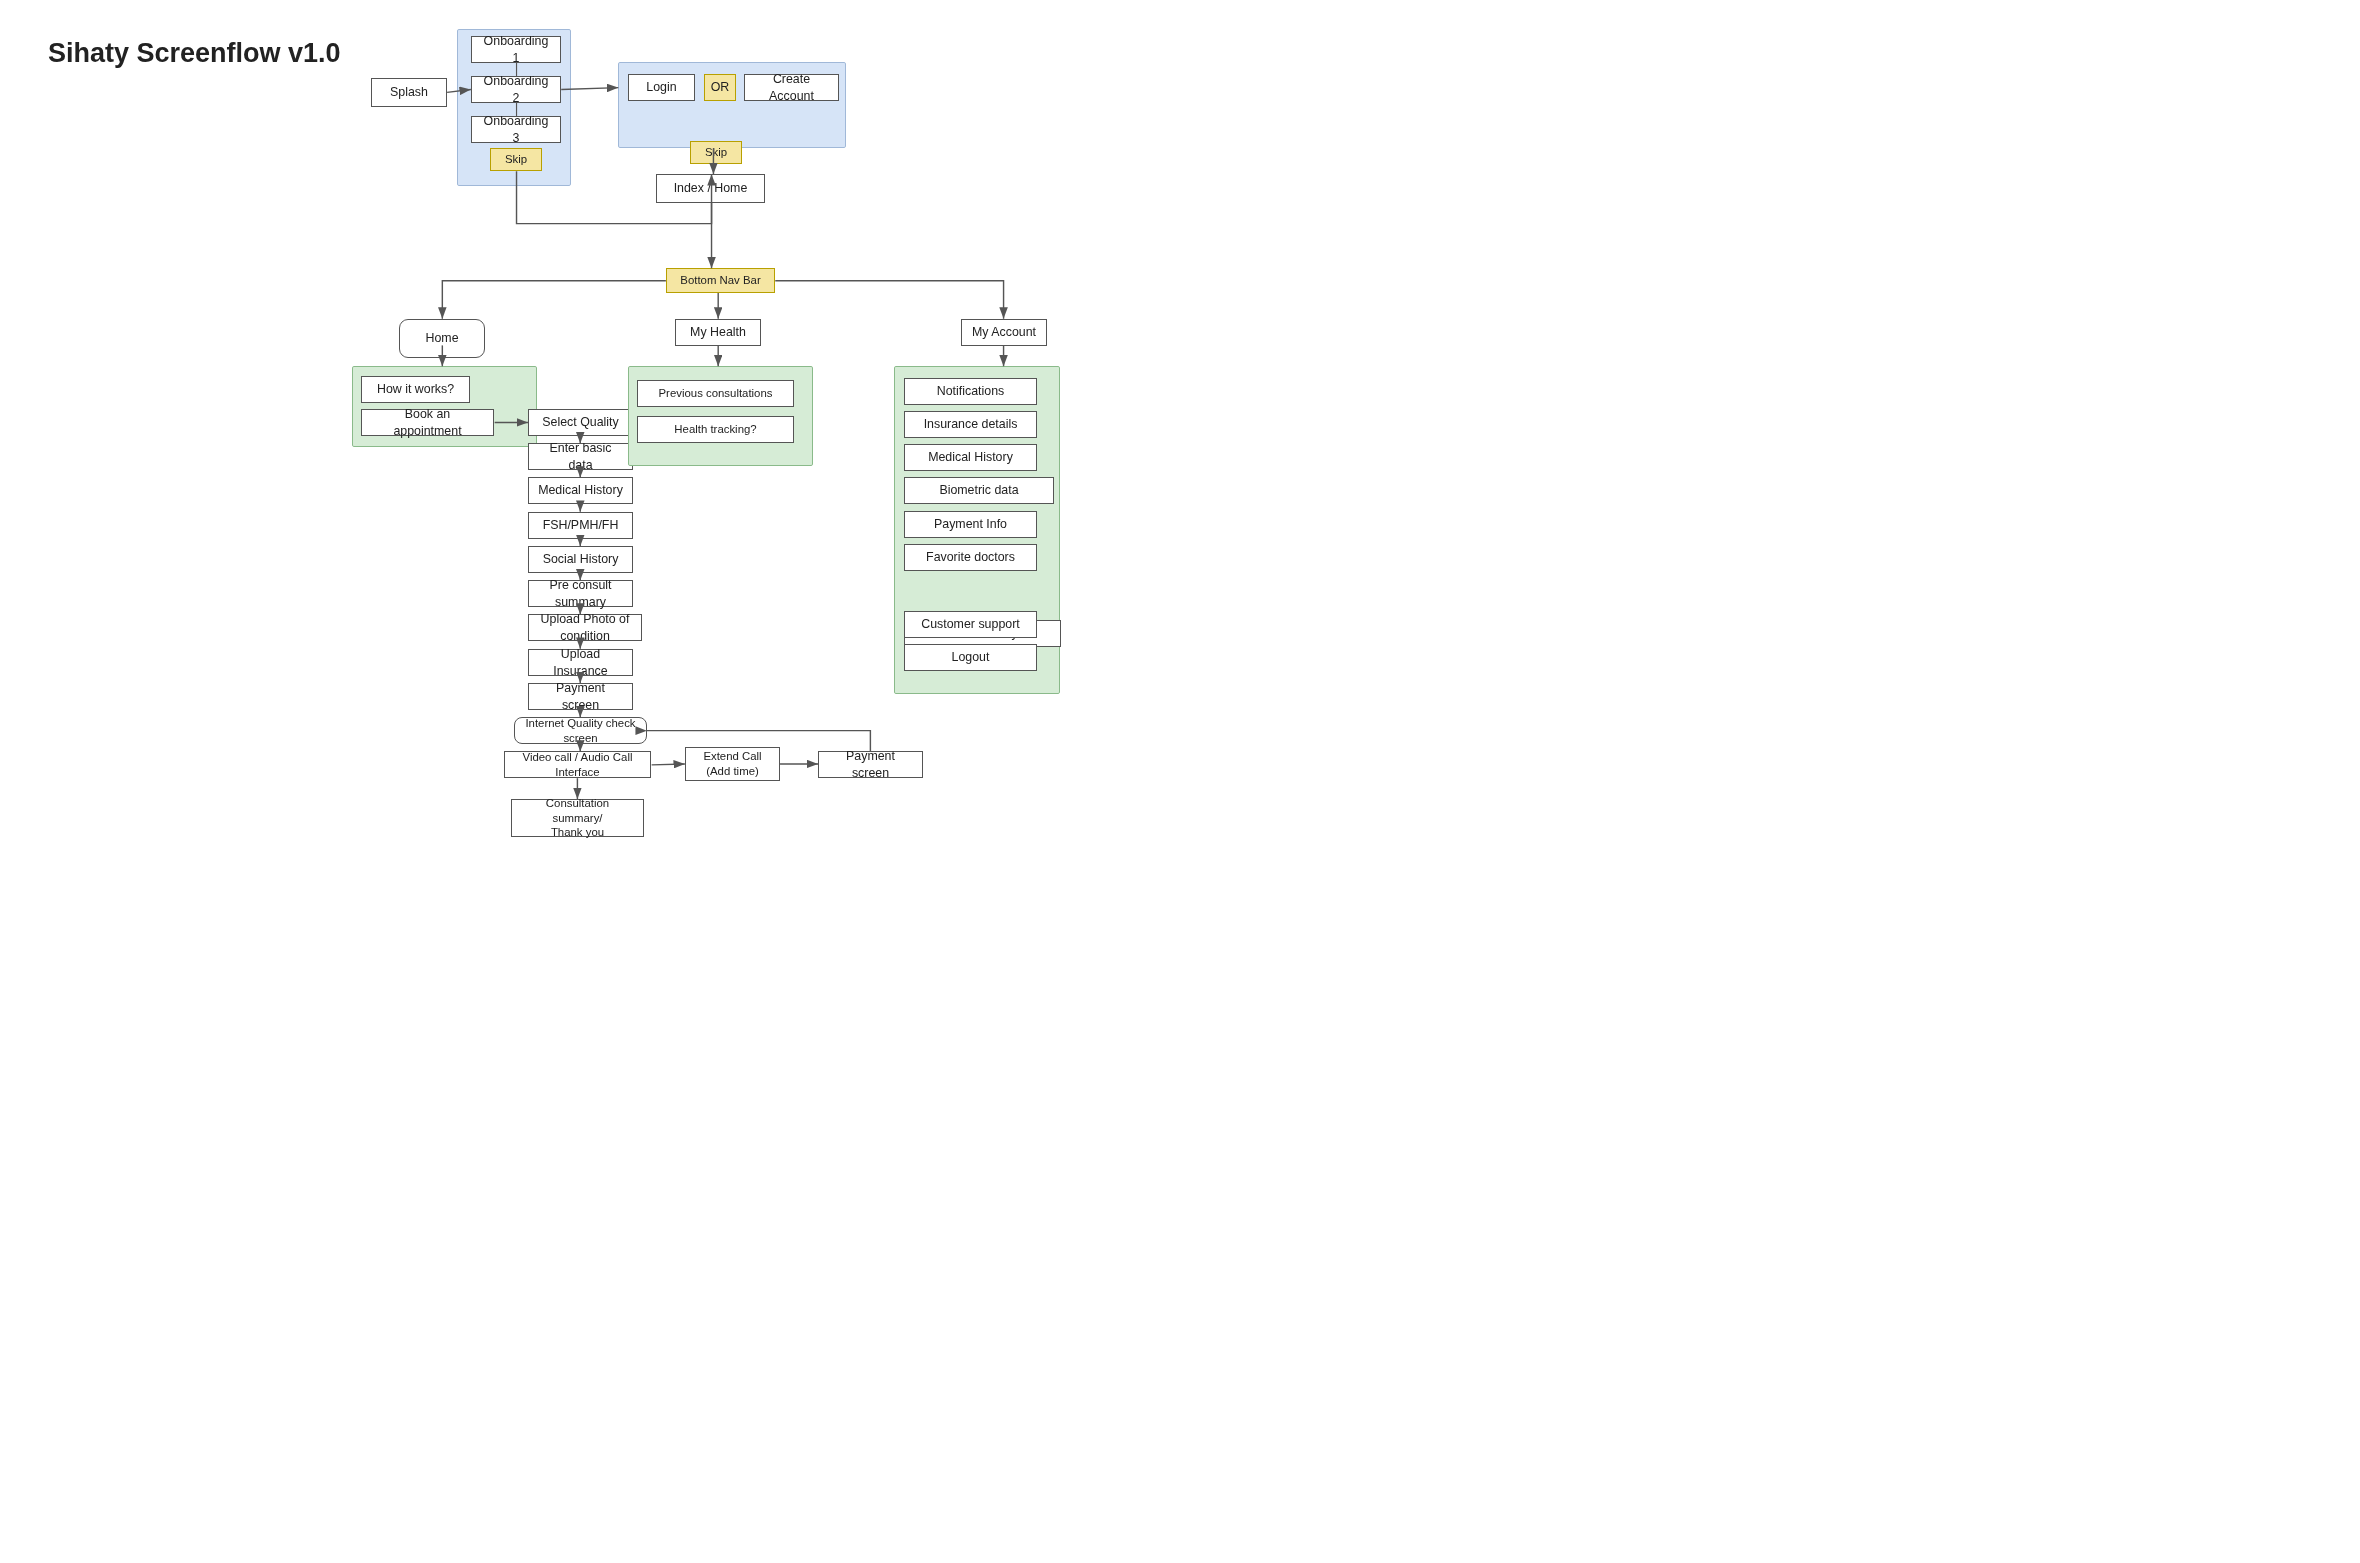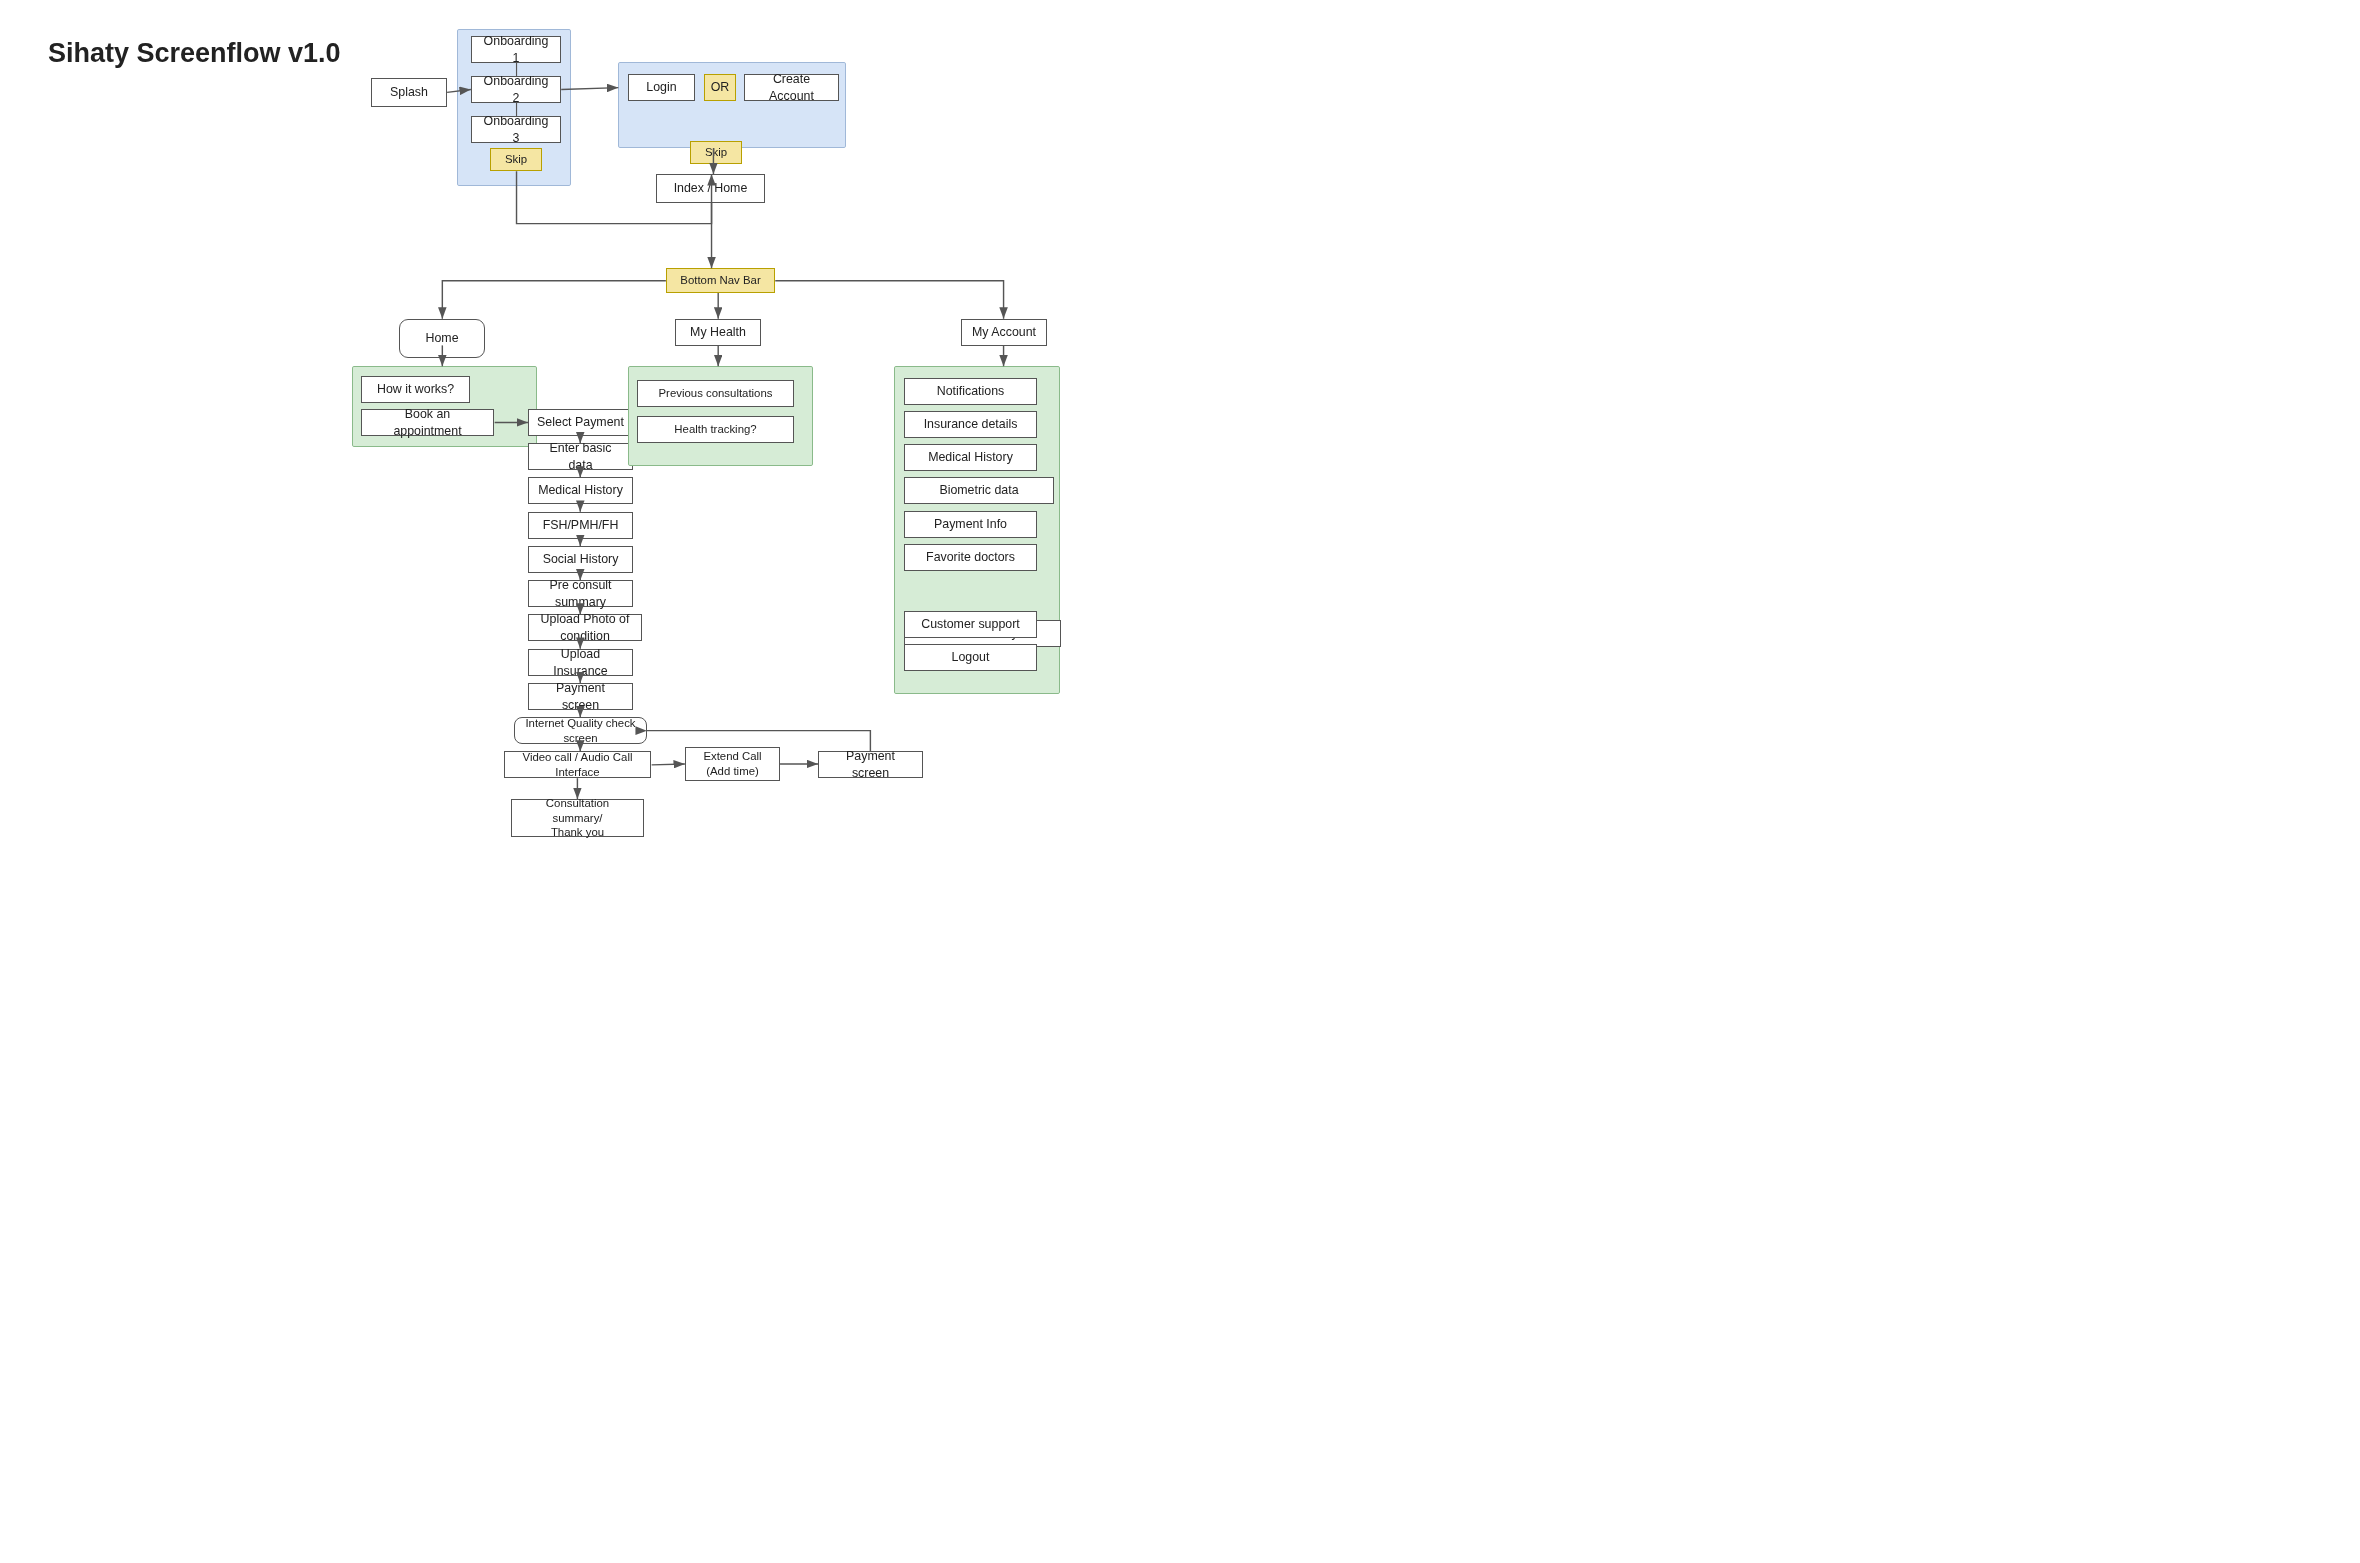--- a/index.html
+++ b/index.html
@@ -128,21 +128,21 @@
 
 <div class="box" style="left:361px; top:376px; width:109px; height:27px;">
   <span>How it works?</span>
 </div>
 
 <div class="box" style="left:361px; top:409px; width:133px; height:27px;">
   <span>Book an appointment</span>
 </div>
 
 <div class="box" style="left:528px; top:409px; width:105px; height:27px;">
-  <span>Select Payment</span>
+  <span>Select Quality</span>
 </div>
 
 <div class="box" style="left:528px; top:443px; width:105px; height:27px;">
   <span>Enter basic data</span>
 </div>
 
 <div class="box" style="left:528px; top:477px; width:105px; height:27px;">
   <span>Medical History</span>
 </div>
 

